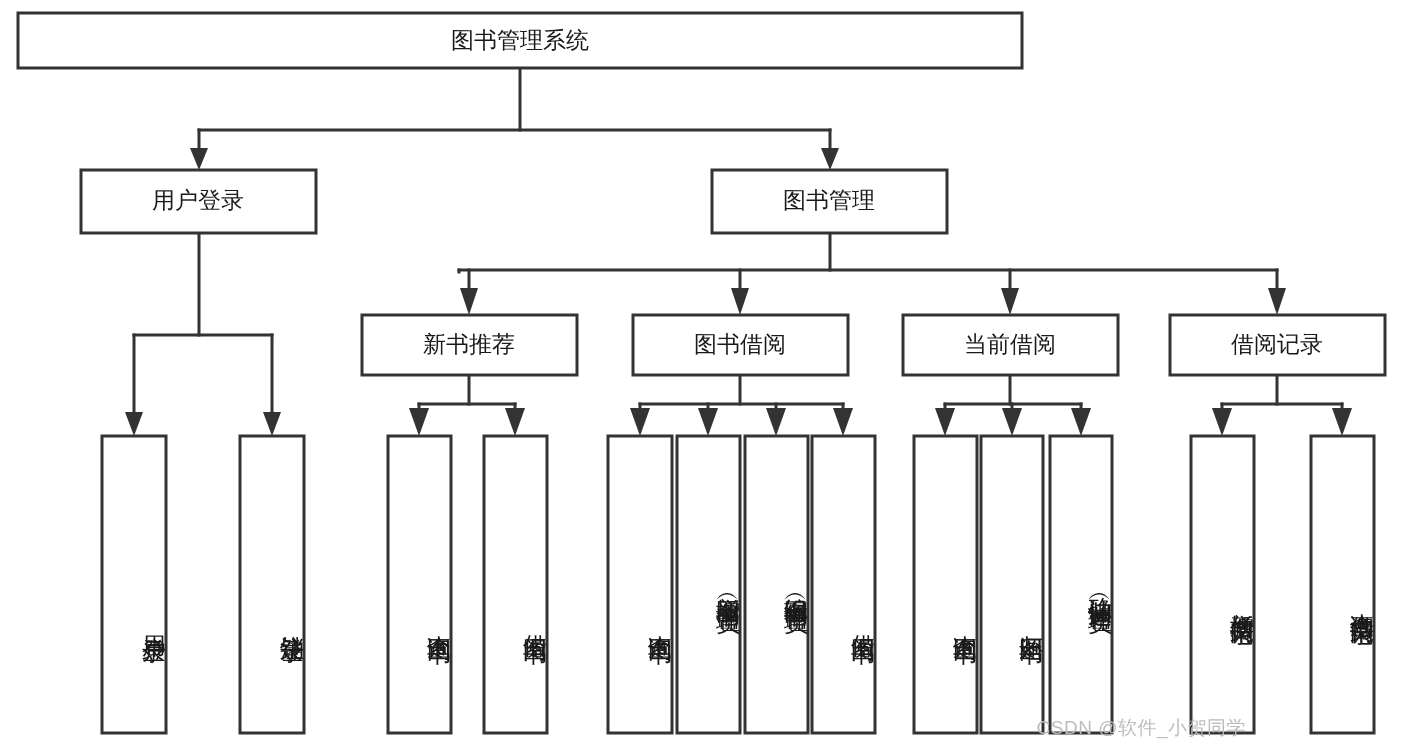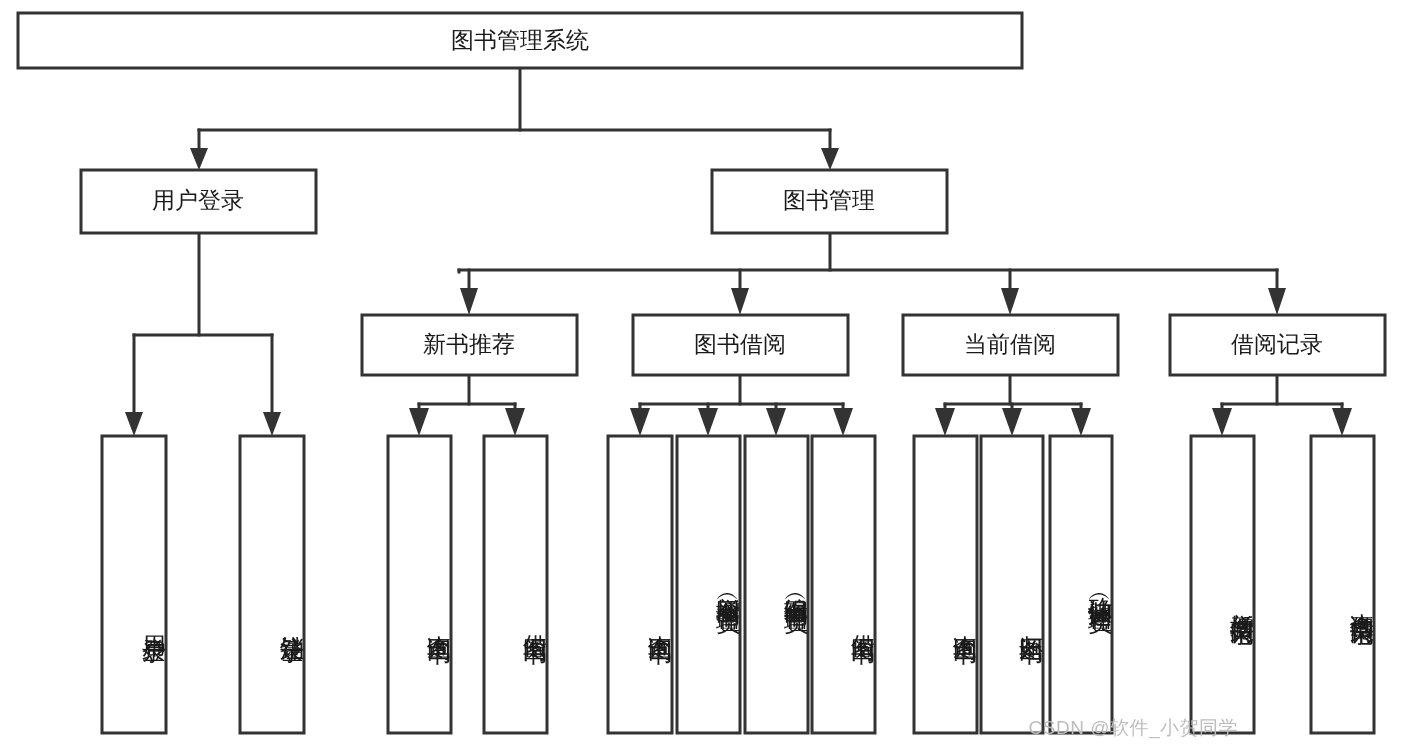--- a/index.html
+++ b/index.html
@@ -59,21 +59,21 @@
     line-height: 1;
     display: flex;
     align-items: flex-start;
     justify-content: center;
     white-space: nowrap;
     pointer-events: none;
     overflow: visible;
   }
   .watermark {
     position: absolute;
-    right: 8px;
+    right: 0;
     bottom: 6px;
     font-family: "Liberation Sans", sans-serif;
     font-size: 19px;
     color: #bdbdbd;
     white-space: nowrap;
     letter-spacing: 0.5px;
   }
 </style>
 </head>
 <body>

